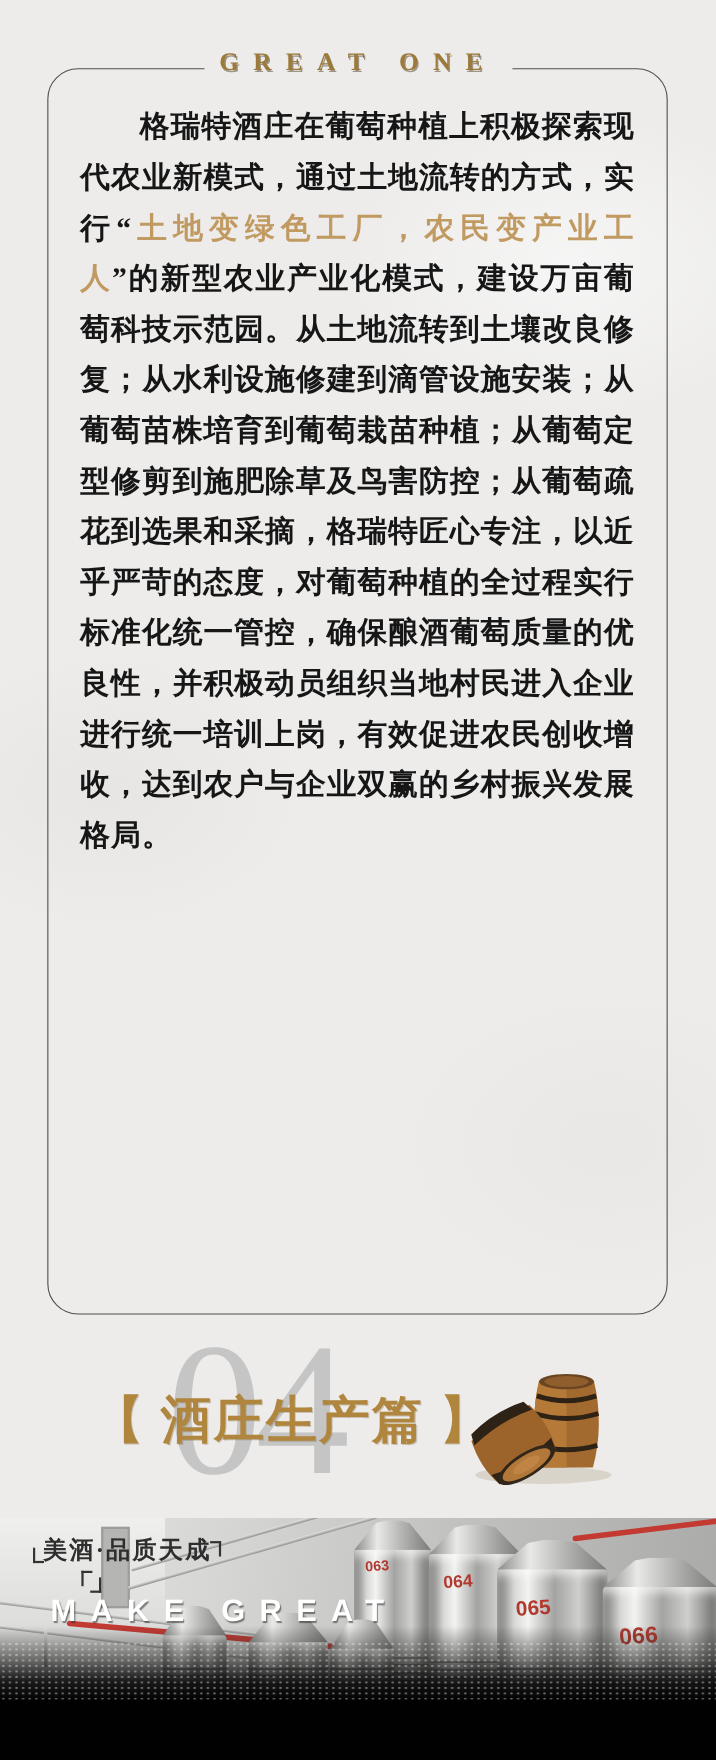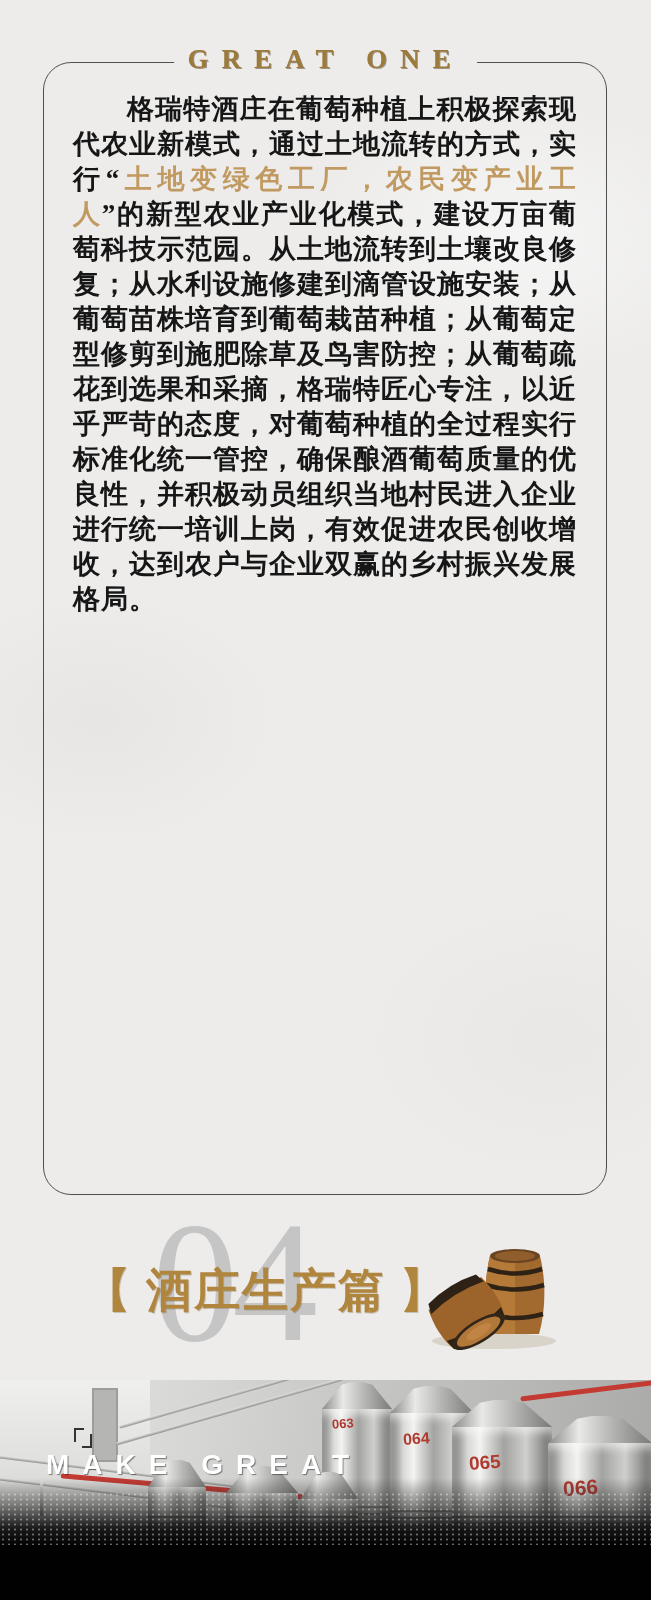--- a/index.html
+++ b/index.html
@@ -13,29 +13,29 @@
     font-family:"Liberation Serif","DejaVu Serif",serif;
   }
   
   .frame{
     position:absolute; left:43px; top:62px; width:564px; height:1133px;
     border:1px solid #4f4f4f; border-radius:28px; box-sizing:border-box;
   }
   .great-one{
     position:absolute; top:44px; left:50%; transform:translateX(-50%);
     background:#edeceb; padding:0 14px; z-index:2; white-space:nowrap;
-    font-size:27px; font-weight:700; letter-spacing:13px; color:#9c7a3a;
+    font-size:23px; font-weight:700; letter-spacing:13px; color:#9c7a3a;
     text-shadow:1px 1px 0 rgba(60,45,15,.45);
   }
   .article{
     position:absolute; left:73px; top:92px; width:504px;
     color:#161616;
   }
   .para{
-    margin:0; font-size:27px; line-height:35px; font-weight:700;
+    margin:0; font-size:27px; line-height:46px; font-weight:700;
     text-align:justify; text-indent:2em; letter-spacing:1px;
   }
   .para + .para{ margin-top:42px; }
   .seg-normal{ color:#161616; }
   .seg-gold_light{ color:#c19a62; }
   .seg-gold{ color:#aa8044; }
   
   .watermark{
     position:absolute; left:152px; top:1196px; z-index:1;
     font-size:172px; line-height:1; letter-spacing:-6px;
@@ -179,17 +179,18 @@
     </div>
 
     <div class="tank" style="left:148px;top:106px;width:58px;height:62px;"></div>
     <div class="tank" style="left:226px;top:112px;width:72px;height:56px;"></div>
     <div class="tank" style="left:300px;top:118px;width:58px;height:50px;"></div>
 
     <div class="fade"></div>
     <div class="dots"></div>
   </div>
 
+  <div class="slogan1"><span class="corner c-bl"><i></i></span><span>美酒·品质天成</span><span class="corner c-tr"><i></i></span></div>
   <div class="slogan2"><span class="corner c-tl"><i></i></span><span class="corner c-br"><i></i></span></div>
   <div class="slogan3">MAKE GREAT</div>
 
   <div class="black-strip"></div>
 </div>
 
 </body></html>

